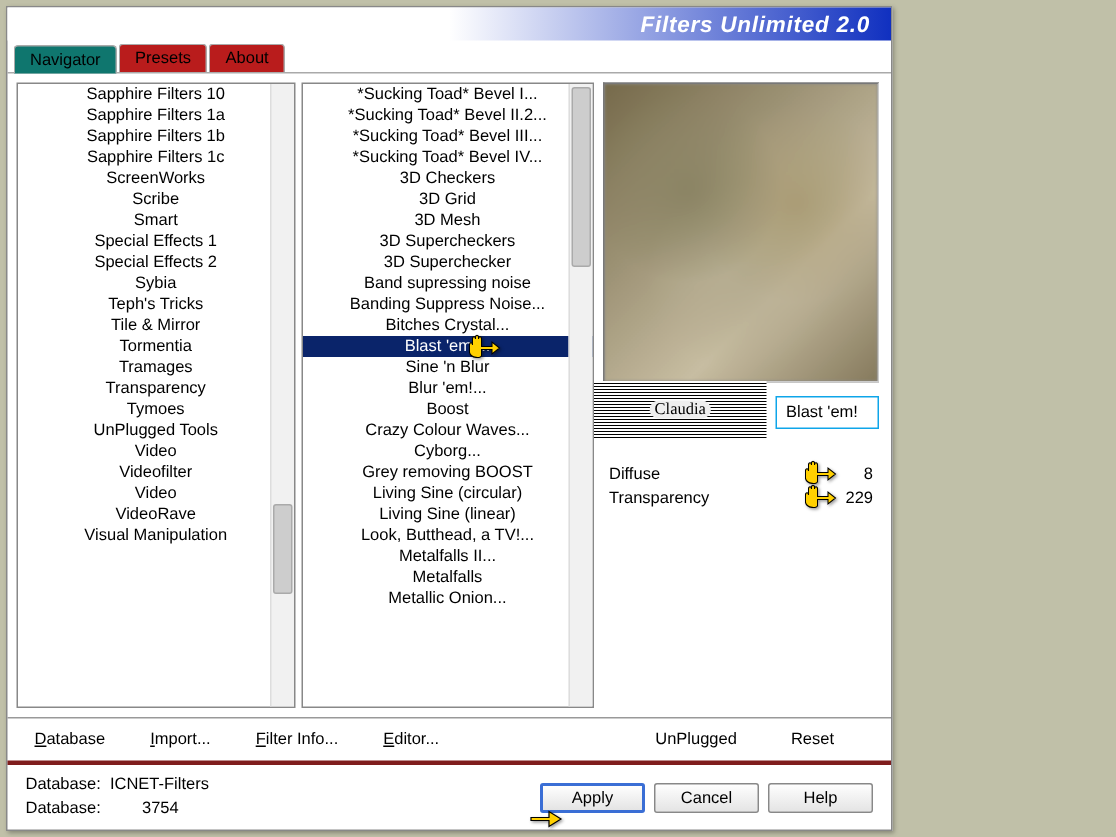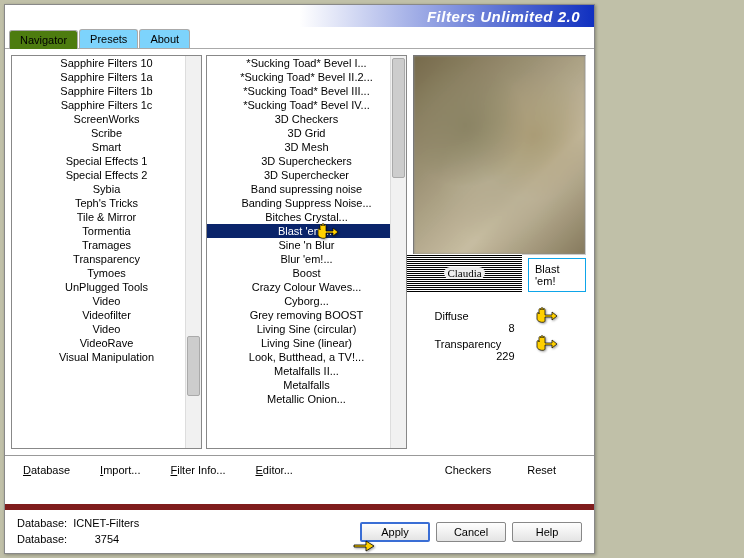--- a/index.html
+++ b/index.html
@@ -1,45 +1,45 @@
 <!DOCTYPE html>
 <html><head>
 <meta charset="utf-8">
 <style>
 * { margin: 0; padding: 0; box-sizing: border-box; font-family: Tahoma, Arial, sans-serif; font-size: 11px; }
 body { background: #c0c0a8; padding: 4px; }
 .window { width: 591px; height: 550px; background: #fff; border: 1px solid #888; box-shadow: 1px 1px 3px rgba(0,0,0,.3); display: flex; flex-direction: column; }
 .titlebar { height: 22px; background: linear-gradient(to right, #fff 0%, #fff 50%, #1030c0 100%); display: flex; align-items: center; justify-content: flex-end; padding-right: 14px; }
 .title-text { color: #fff; font-weight: bold; font-style: italic; font-size: 15px; letter-spacing: .5px; }
 .tabs-row { display: flex; border-bottom: 1px solid #aaa; padding: 2px 4px 0; }
-.tab { padding: 3px 10px; background: #7dd3fc; border: 1px solid #aaa; border-bottom: none; margin-right: 1px; border-radius: 3px 3px 0 0; cursor: default; }
-.tab.active { background: #4d7c0f; position: relative; top: 1px; }
+.tab { padding: 3px 10px; background: #b91c1c; border: 1px solid #aaa; border-bottom: none; margin-right: 1px; border-radius: 3px 3px 0 0; cursor: default; }
+.tab.active { background: #0f766e; position: relative; top: 1px; }
 .main { display: flex; flex: 1; overflow: hidden; padding: 4px; }
 .col { display: flex; flex-direction: column; }
 .listbox { border: 1px solid #888; background: #fff; overflow-y: auto; overflow-x: hidden; margin: 2px; flex: 1; position: relative; text-align: center; }
 .left-col { width: 195px; }
 .mid-col { width: 205px; }
 .right-col { flex: 1; padding: 2px 4px; }
 .list-item { padding: 1px 6px; white-space: nowrap; cursor: default; position: relative; }
 .list-item.selected { background: #0a246a; color: #fff; }
 .preview-box { width: 100%; height: 200px; border: 1px inset #ccc; background: #888; position: relative; overflow: hidden; margin-bottom: 3px; }
 .preview-img { width: 100%; height: 100%; background: radial-gradient(circle at 30% 35%, #8a8465 0%, transparent 35%), radial-gradient(circle at 70% 40%, #a89b76 0%, transparent 38%), radial-gradient(circle at 50% 65%, #b2aa8f 0%, transparent 40%), linear-gradient(135deg, #766b4d, #9a9074, #c4baa0, #857a5e); filter: blur(1px) contrast(1.05); }
 .filter-name-row { display: flex; align-items: center; margin-bottom: 6px; }
 .claudia-badge { width: 115px; height: 38px; margin-left: -6px; margin-top: -4px; background: repeating-linear-gradient(0deg, #000 0 1px, #fff 1px 2px); position: relative; display: flex; align-items: center; justify-content: center; }
 .claudia-badge::after { content: "Claudia"; font-family: cursive; font-size: 11px; background: #eee; padding: 0 3px; border-radius: 6px; position: relative; }
 .params { margin-top: 10px; }
-.param-row { display: flex; align-items: center; padding: 2px 4px; position: relative; flex-direction: column; }
+.param-row { display: flex; align-items: center; padding: 2px 4px; position: relative; }
 .param-label { width: 130px; }
 .param-slider { flex: 1; height: 3px; margin: 0 8px; position: relative; }
 .param-val { width: 30px; text-align: right; }
 .toolbar-row { display: flex; padding: 6px 12px; border-top: 1px solid #999; align-items: center; }
 .tool-btn { padding: 2px 6px; margin-right: 18px; cursor: default; }
 .tool-btn u { text-decoration: underline; }
 .tool-btn-r { margin-left: auto; padding: 2px 12px; }
-.status-row { display: flex; padding: 6px 12px; border-top: 6px solid #7f1d1d; align-items: center; margin-top: 20px; }
+.status-row { display: flex; padding: 6px 12px; border-top: 3px solid #7f1d1d; align-items: center; }
 .status-left { flex: 1; line-height: 1.4; }
 .btn { min-width: 70px; padding: 3px 14px; background: linear-gradient(#fefefe, #e4e4e4); border: 1px solid #888; border-radius: 2px; margin-left: 6px; cursor: default; text-align: center; }
 .btn.default { border: 2px solid #3a6ed5; padding: 2px 13px; }
 .scroller { position: absolute; right: 0; top: 0; bottom: 0; width: 16px; background: #f1f1f1; border-left: 1px solid #ddd; }
 .scroll-thumb { position: absolute; left: 1px; right: 1px; background: #cdcdcd; border: 1px solid #aaa; border-radius: 2px; }
 .pointer-hand { position: absolute; width: 24px; height: 18px; pointer-events: none; z-index: 10; }
 .pointer-hand svg { width: 100%; height: 100%; filter: drop-shadow(1px 1px 1px rgba(0,0,0,.4)); }
 </style>
 </head>
 <body>
@@ -146,21 +146,21 @@
           </div>
         </div>
     </div>
   </div>
 
   <div class="toolbar-row">
     <span class="tool-btn"><u>D</u><span>atabase</span></span>
     <span class="tool-btn"><u>I</u><span>mport...</span></span>
     <span class="tool-btn"><u>F</u><span>ilter Info...</span></span>
     <span class="tool-btn"><u>E</u><span>ditor...</span></span>
-    <span class="tool-btn tool-btn-r">Checkers</span>
+    <span class="tool-btn tool-btn-r">UnPlugged</span>
     <span class="tool-btn" style="margin-right:20px">Reset</span>
   </div>
 
   <div class="status-row">
     <div class="status-left">
       <div><span>Database:</span>&nbsp;&nbsp;<span>ICNET-Filters</span></div>
       <div><span>Database:</span>&nbsp;&nbsp;&nbsp;&nbsp;&nbsp;&nbsp;&nbsp;&nbsp;&nbsp;<span>3754</span></div>
     </div>
     <div style="position:relative">
       <div class="btn default">Apply</div>

